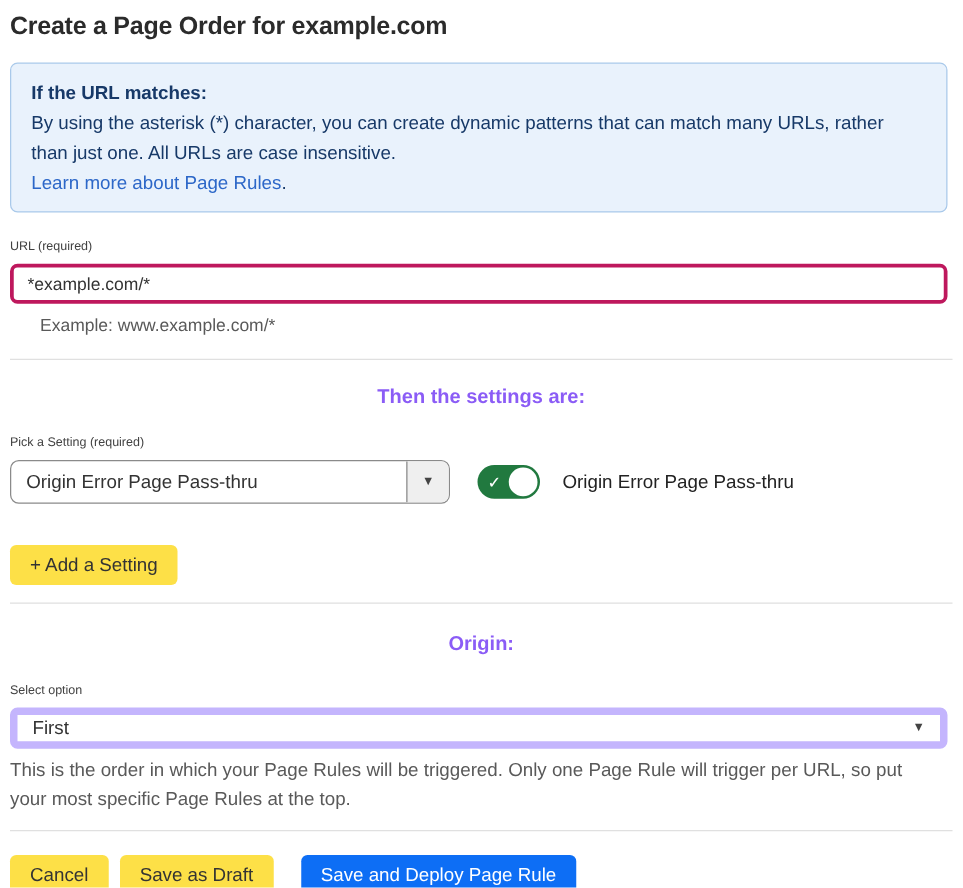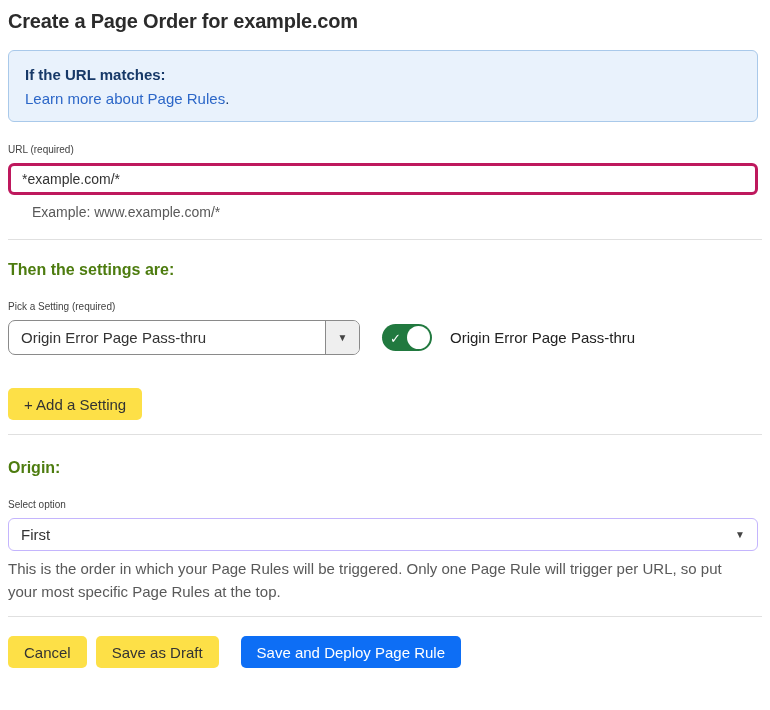--- a/index.html
+++ b/index.html
@@ -67,22 +67,23 @@
   }
   .divider {
     border: none;
     border-top: 1px solid #e0e0e0;
     margin-top: 16px;
     width: 754px;
   }
   .section-heading {
     font-size: 16px;
     font-weight: 700;
-    color: #4d7c0f;
+    color: #8b5cf6;
     margin-top: 21px;
+    text-align: center;
   }
   .setting-row {
     margin-top: 8px;
     display: flex;
     align-items: center;
   }
   .dropdown {
     display: flex;
     align-items: stretch;
     width: 352px;
@@ -167,21 +168,21 @@
   }
   .btn-blue {
     background: #0d6ef5;
     color: #ffffff;
   }
   .add-setting-btn { margin-top: 33px; }
   .select-box {
     margin-top: 8px;
     width: 750px;
     height: 33px;
-    border: 1px solid #c4b5fd;
+    border: 6px solid #c4b5fd;
     border-radius: 6px;
     background: #fff;
     display: flex;
     align-items: center;
     padding: 0 12px;
     font-size: 15px;
     color: #333;
     cursor: pointer;
   }
   .select-box .select-value { flex: 1; }
@@ -201,20 +202,21 @@
 </style>
 </head>
 <body>
 
 
 
 <h1 class="page-title">Create a Page Order for example.com</h1>
 
 <div class="info-box">
   <div class="info-heading">If the URL matches:</div>
+  <div class="info-body">By using the asterisk (*) character, you can create dynamic patterns that can match many URLs, rather than just one. All URLs are case insensitive.</div>
   <div>
     <a class="info-link">Learn more about Page Rules</a><span>.</span>
   </div>
 </div>
 
 <div class="field-label">URL (required)</div>
 <input class="text-input" type="text" value="*example.com/*" style="">
 <div class="helper-text">Example: www.example.com/*</div>
 
 <hr class="divider">

